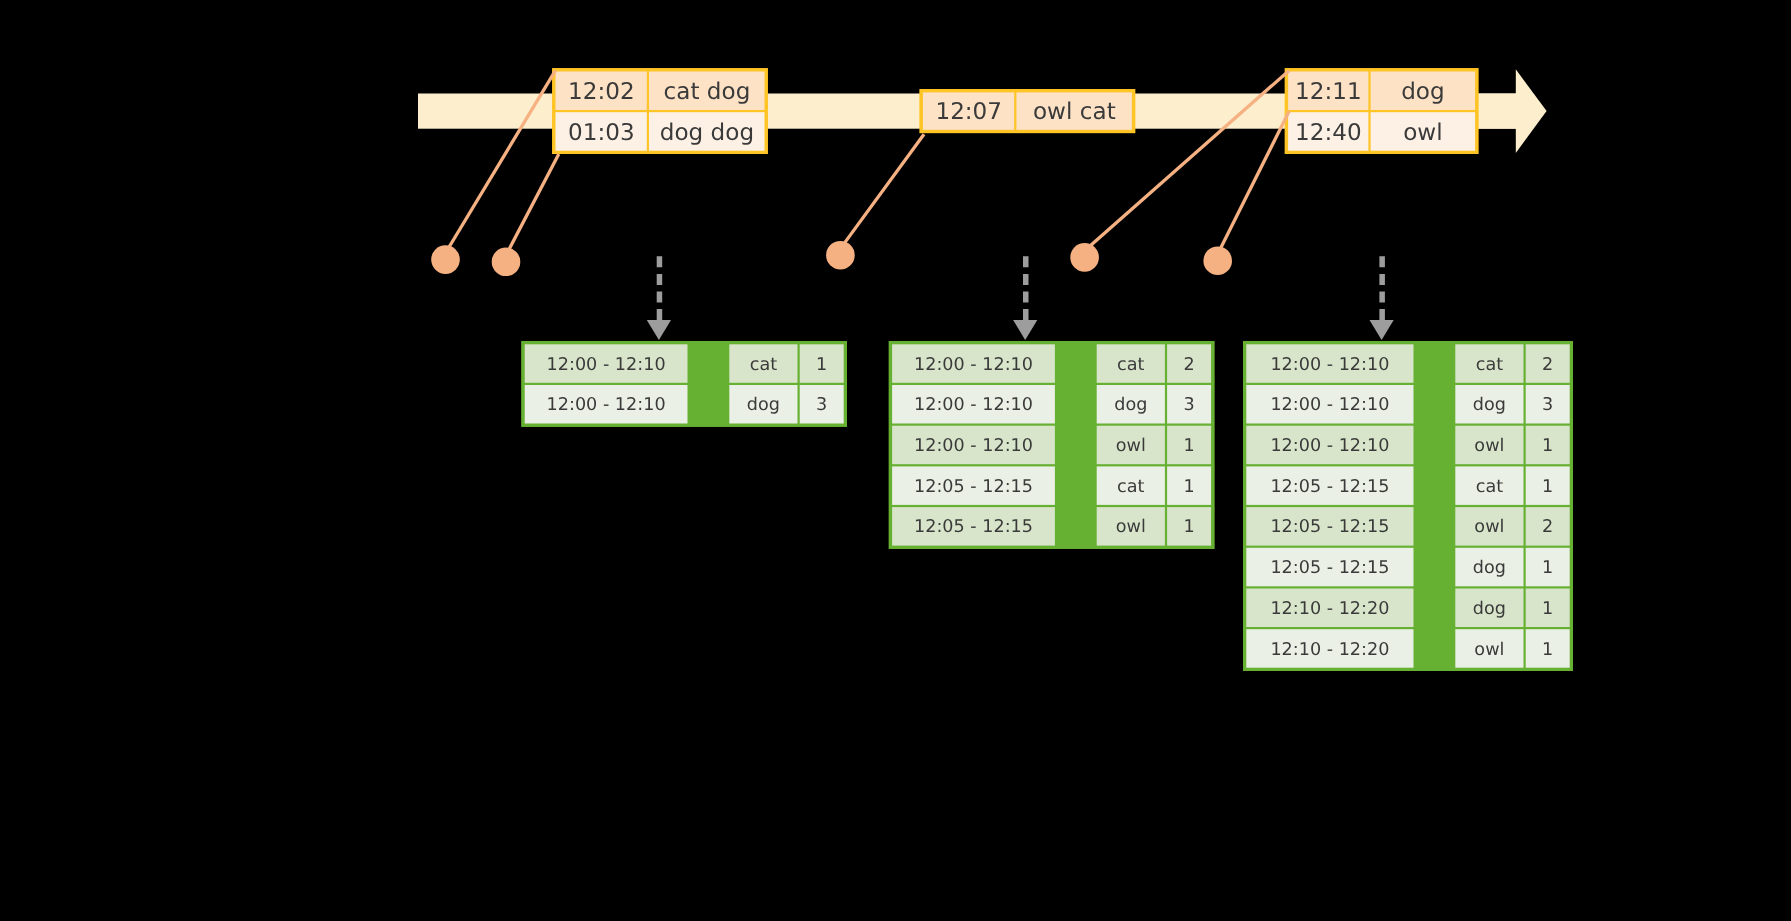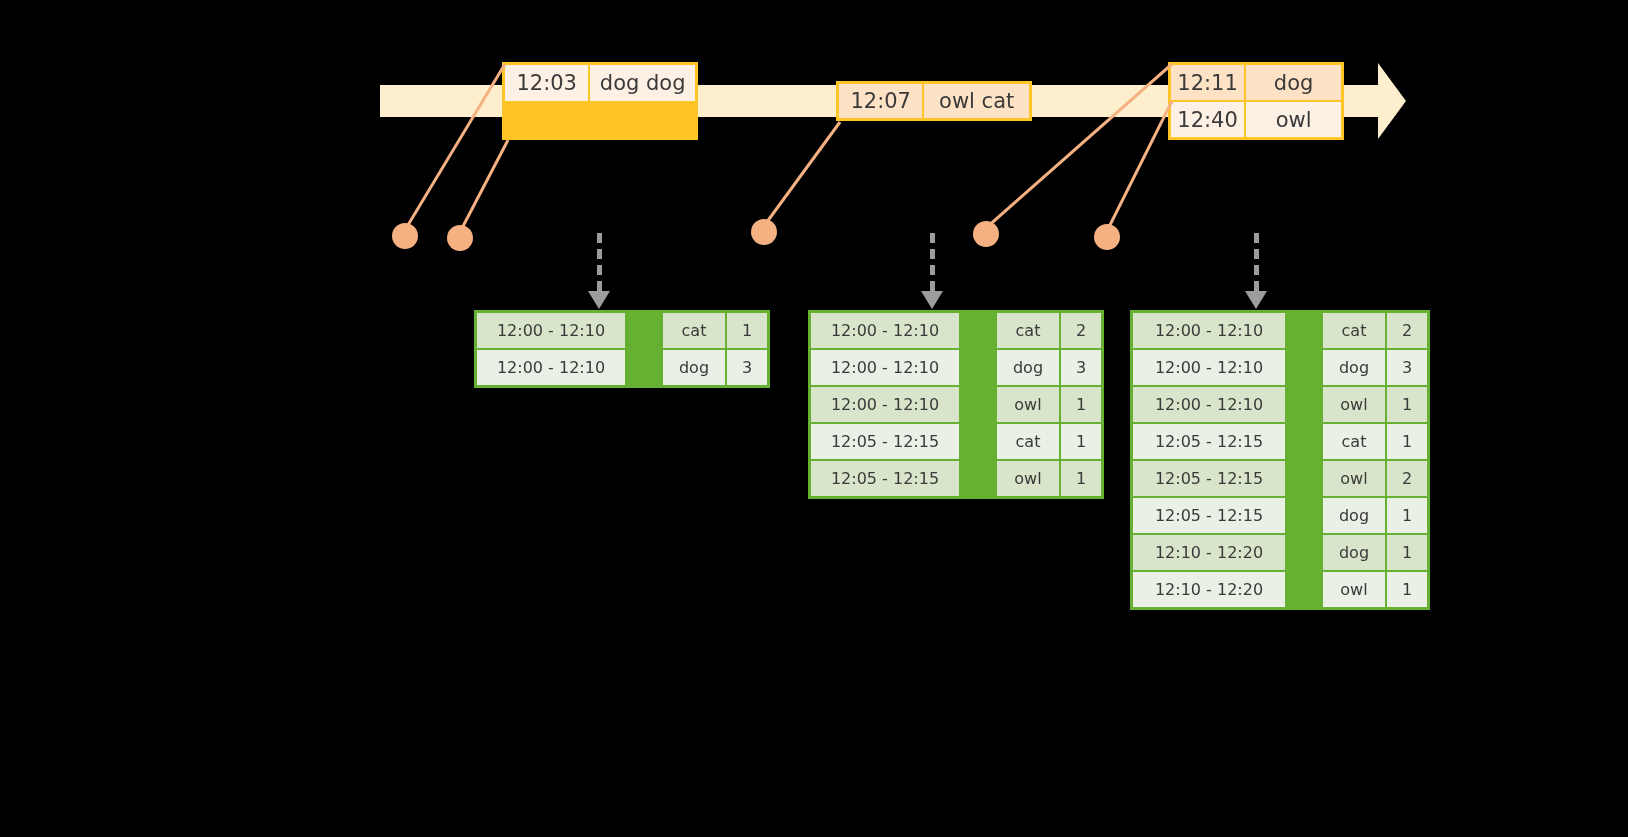--- a/index.html
+++ b/index.html
@@ -157,22 +157,26 @@
 </head>
 <body>
 
 <div id="stage">
 
   <div class="timeline-bar"></div>
   <div class="timeline-arrow-stem"></div>
   <div class="timeline-arrowhead"></div>
 
   <div class="event-box" id="event-box-1">
+    <div class="event-row shade-a">
+      <span class="ev-time">12:02</span>
+      <span class="ev-words">cat dog</span>
+    </div>
     <div class="event-row shade-b">
-      <span class="ev-time">12:03</span>
+      <span class="ev-time">01:03</span>
       <span class="ev-words">dog dog</span>
     </div>
   </div>
 
   <div class="event-box" id="event-box-2">
     <div class="event-row shade-a">
       <span class="ev-time">12:07</span>
       <span class="ev-words">owl cat</span>
     </div>
   </div>

